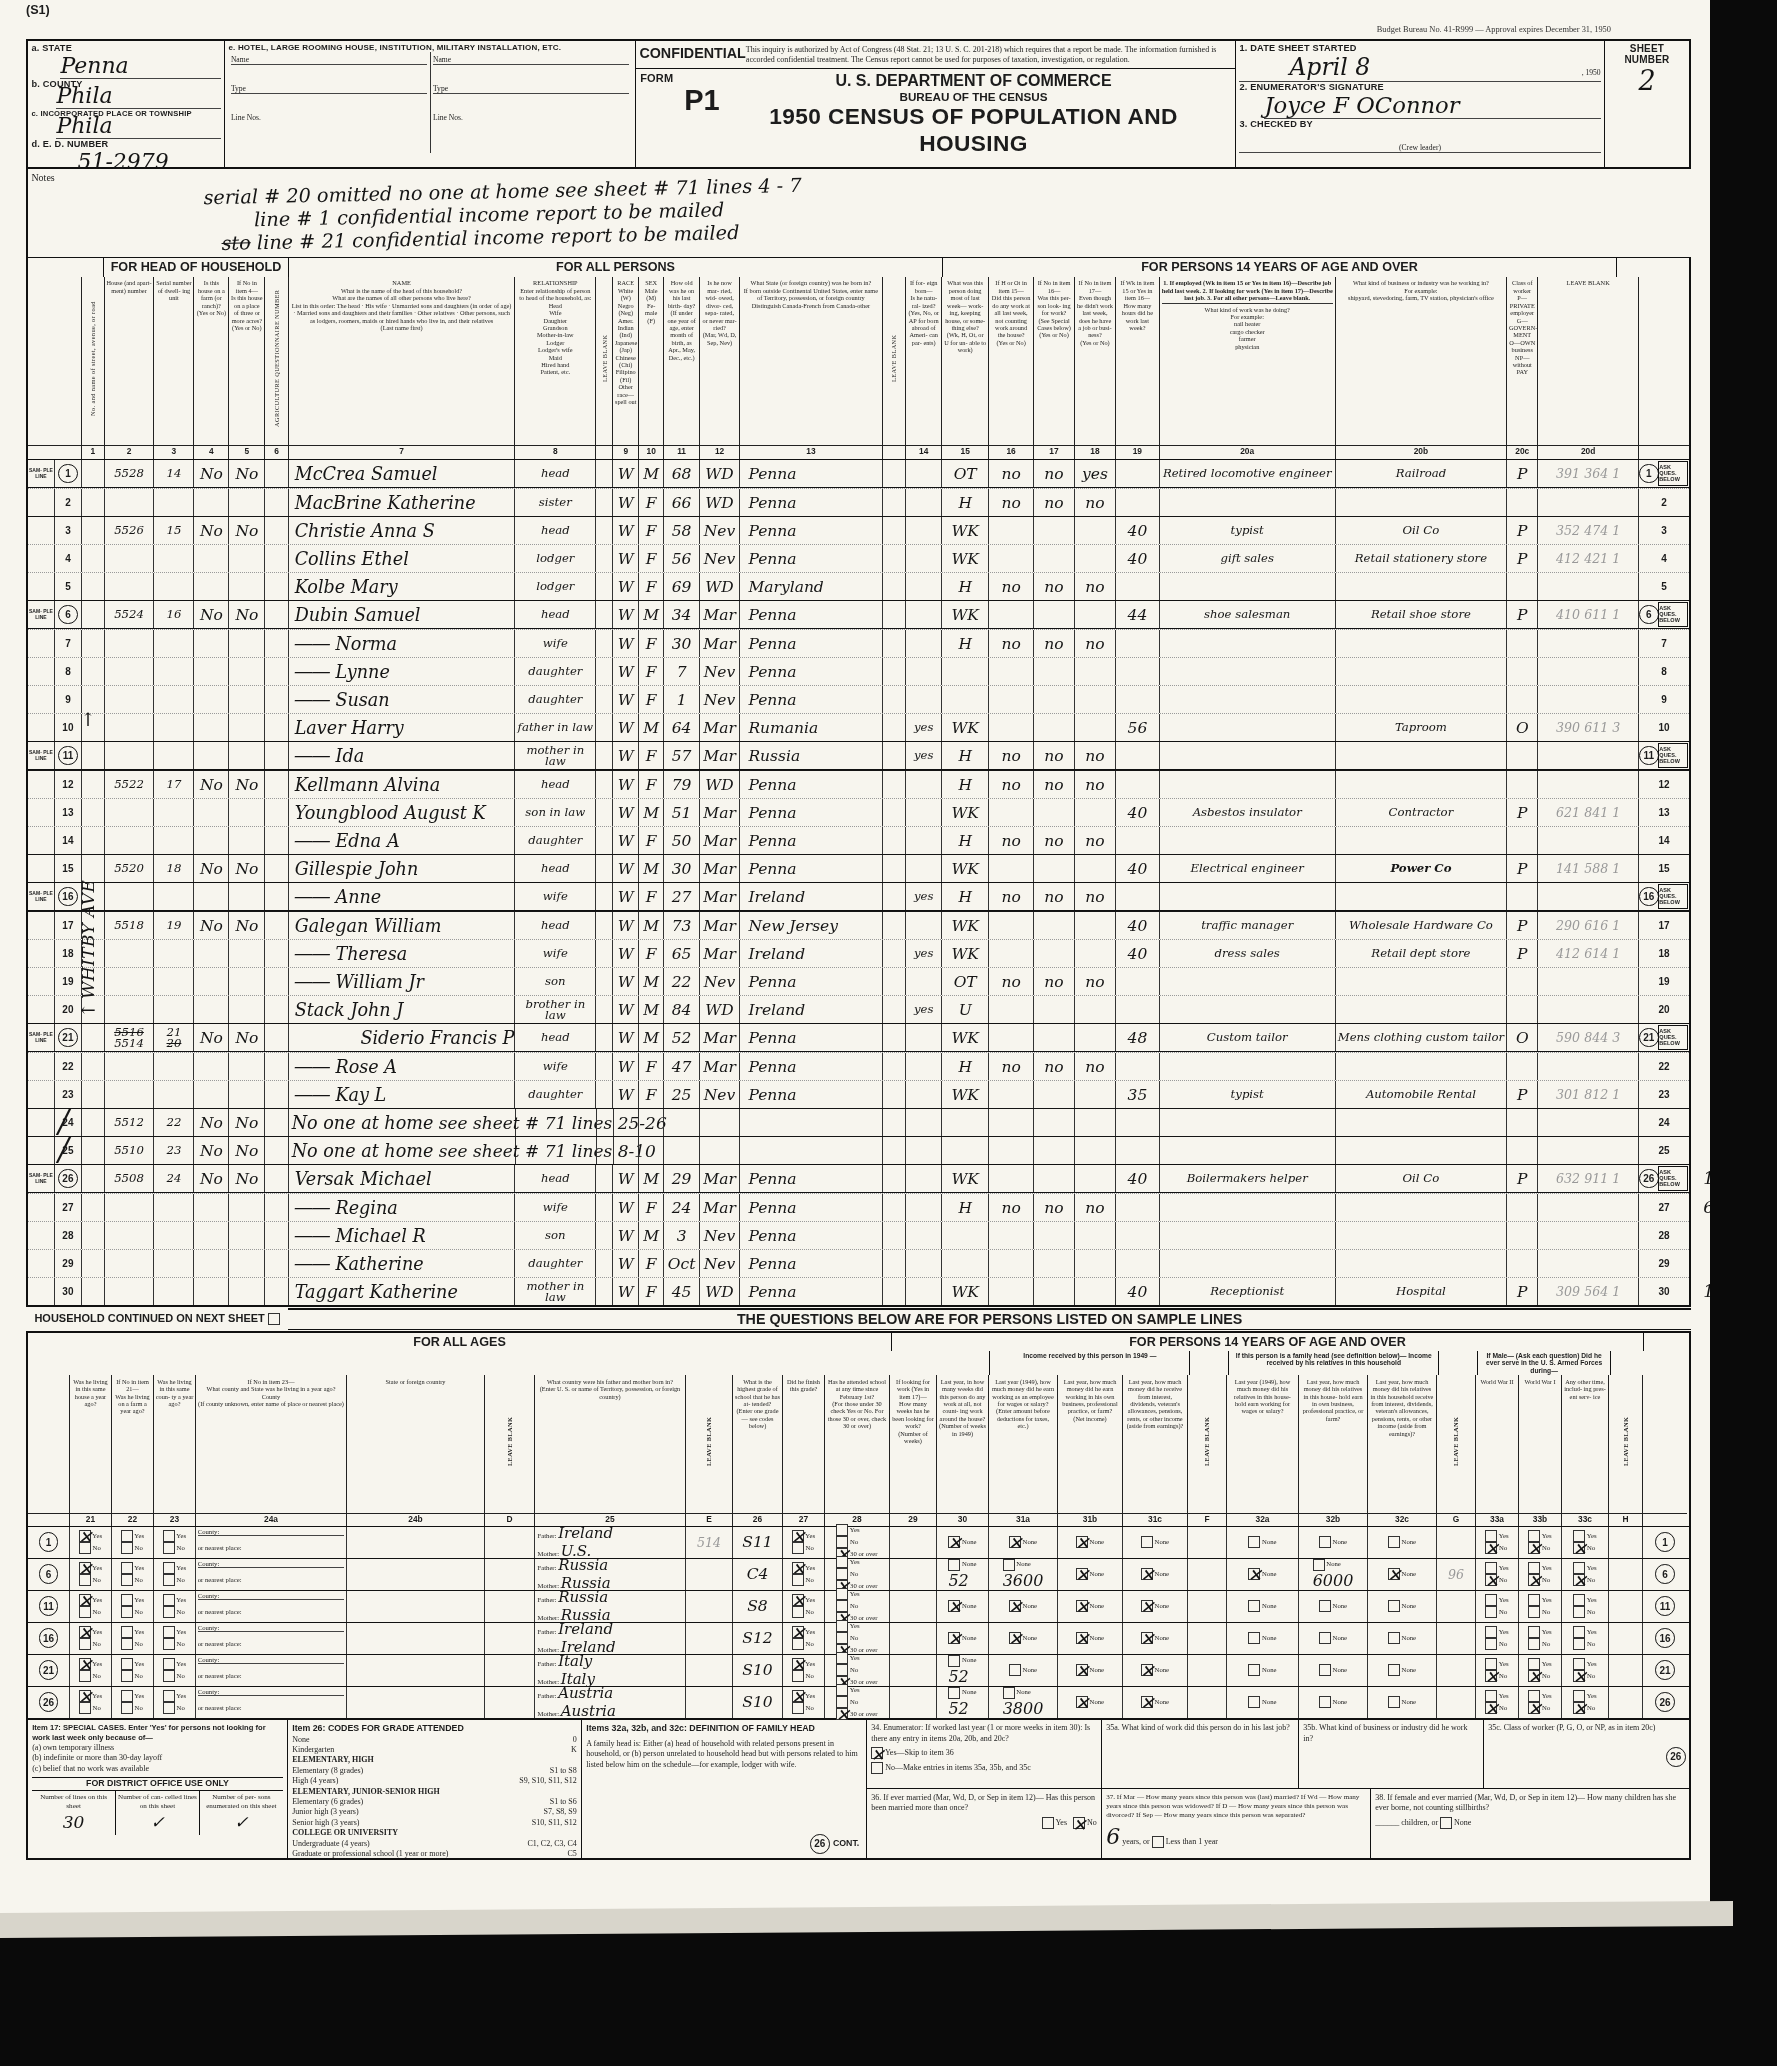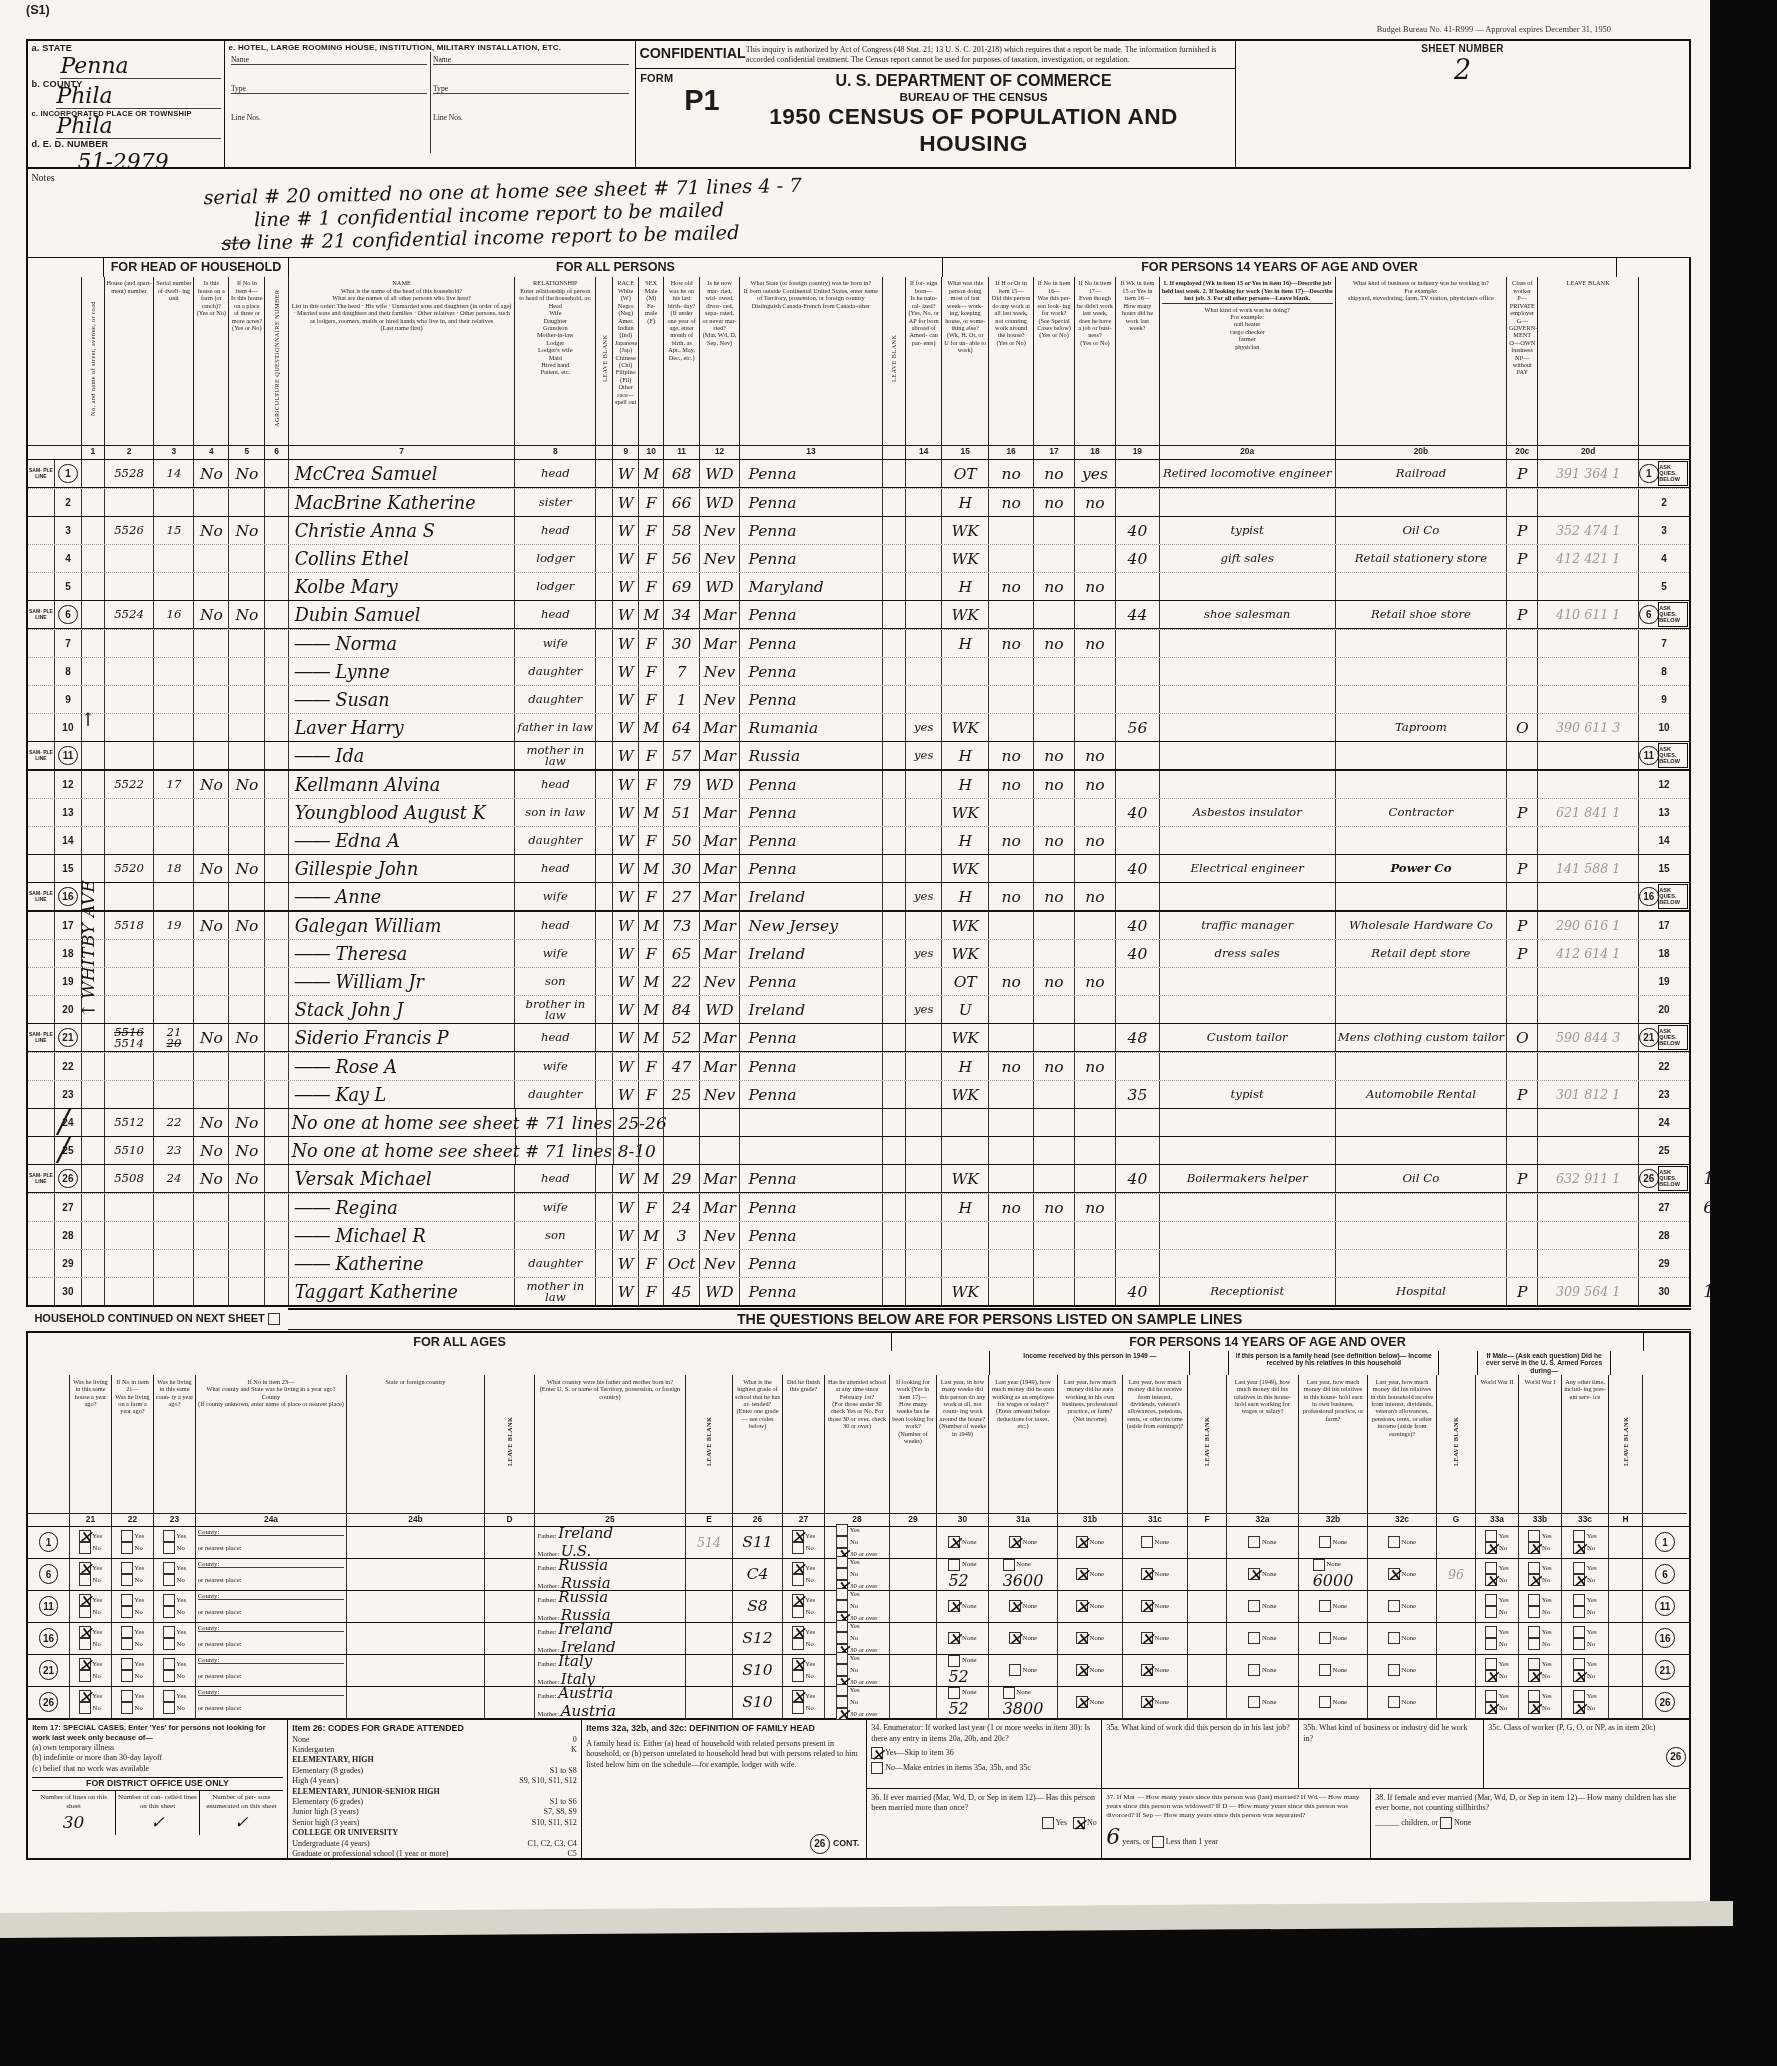--- a/index.html
+++ b/index.html
@@ -125,20 +125,31 @@
         <div style="width:76px;">
           <div class="lbl" style="font-size:11px;">FORM</div>
           <div class="formp1">P1</div>
         </div>
         <div style="flex:1;">
           <div class="dept">U. S. DEPARTMENT OF COMMERCE</div>
           <div class="bureau">BUREAU OF THE CENSUS</div>
           <div class="census-title">1950 CENSUS OF POPULATION AND HOUSING</div>
         </div>
       </div>
+    </div>
+    <div class="hb" style="width:369px;padding:1.7px 3.4px;">
+      <div class="lbl">1. DATE SHEET STARTED</div>
+      <div class="fill-line" style="display:flex;align-items:baseline;">
+        <span class="hw" style="font-size:23.5px;margin-left:50px;">April 8</span>
+        <span style="font-size:7.6px;margin-left:auto;">, 1950</span>
+      </div>
+      <div class="lbl">2. ENUMERATOR'S SIGNATURE</div>
+      <div class="hw fill-line" style="font-size:22.7px;margin-left:25px;">Joyce F OConnor</div>
+      <div class="lbl">3. CHECKED BY</div>
+      <div style="font-size:7.6px;margin-top:14.3px;text-align:center;" class="fill-line">(Crew leader)</div>
     </div>
     <div class="hb" style="flex:1;border-right:none;padding:1.7px;text-align:center;">
       <div class="lbl" style="font-size:10px;">SHEET NUMBER</div>
       <div class="hw sheetnum">2</div>
     </div>
   </div>
 
   <div class="notesband">
     <div class="noteslabel">Notes</div>
     <div style="position:absolute;left:176px;top:11px;transform:rotate(-1.2deg);">
@@ -1916,21 +1927,21 @@
                 <div class="struck">20</div>
               </div>
             </div>
             <div class="c " style="width: 35px;">
               <span class="hw hwcell">No</span>
             </div>
             <div class="c " style="width: 36px;">
               <span class="hw hwcell">No</span>
             </div>
             <div class="c " style="width: 23.5px;"></div>
-            <div class="c " style="width: 227px;">
+            <div class="c " style="width: 227px; text-align: right;">
               <div class="hw" style="font-size: 17.6px; white-space: nowrap; width: 100%; padding-left: 5.9px;">Siderio Francis P</div>
             </div>
             <div class="c " style="width: 81px;">
               <div class="hw hwsm">head</div>
             </div>
             <div class="c " style="width: 17px;"></div>
             <div class="c " style="width: 26px;">
               <span class="hw hwcell">W</span>
             </div>
             <div class="c " style="width: 25px;">

